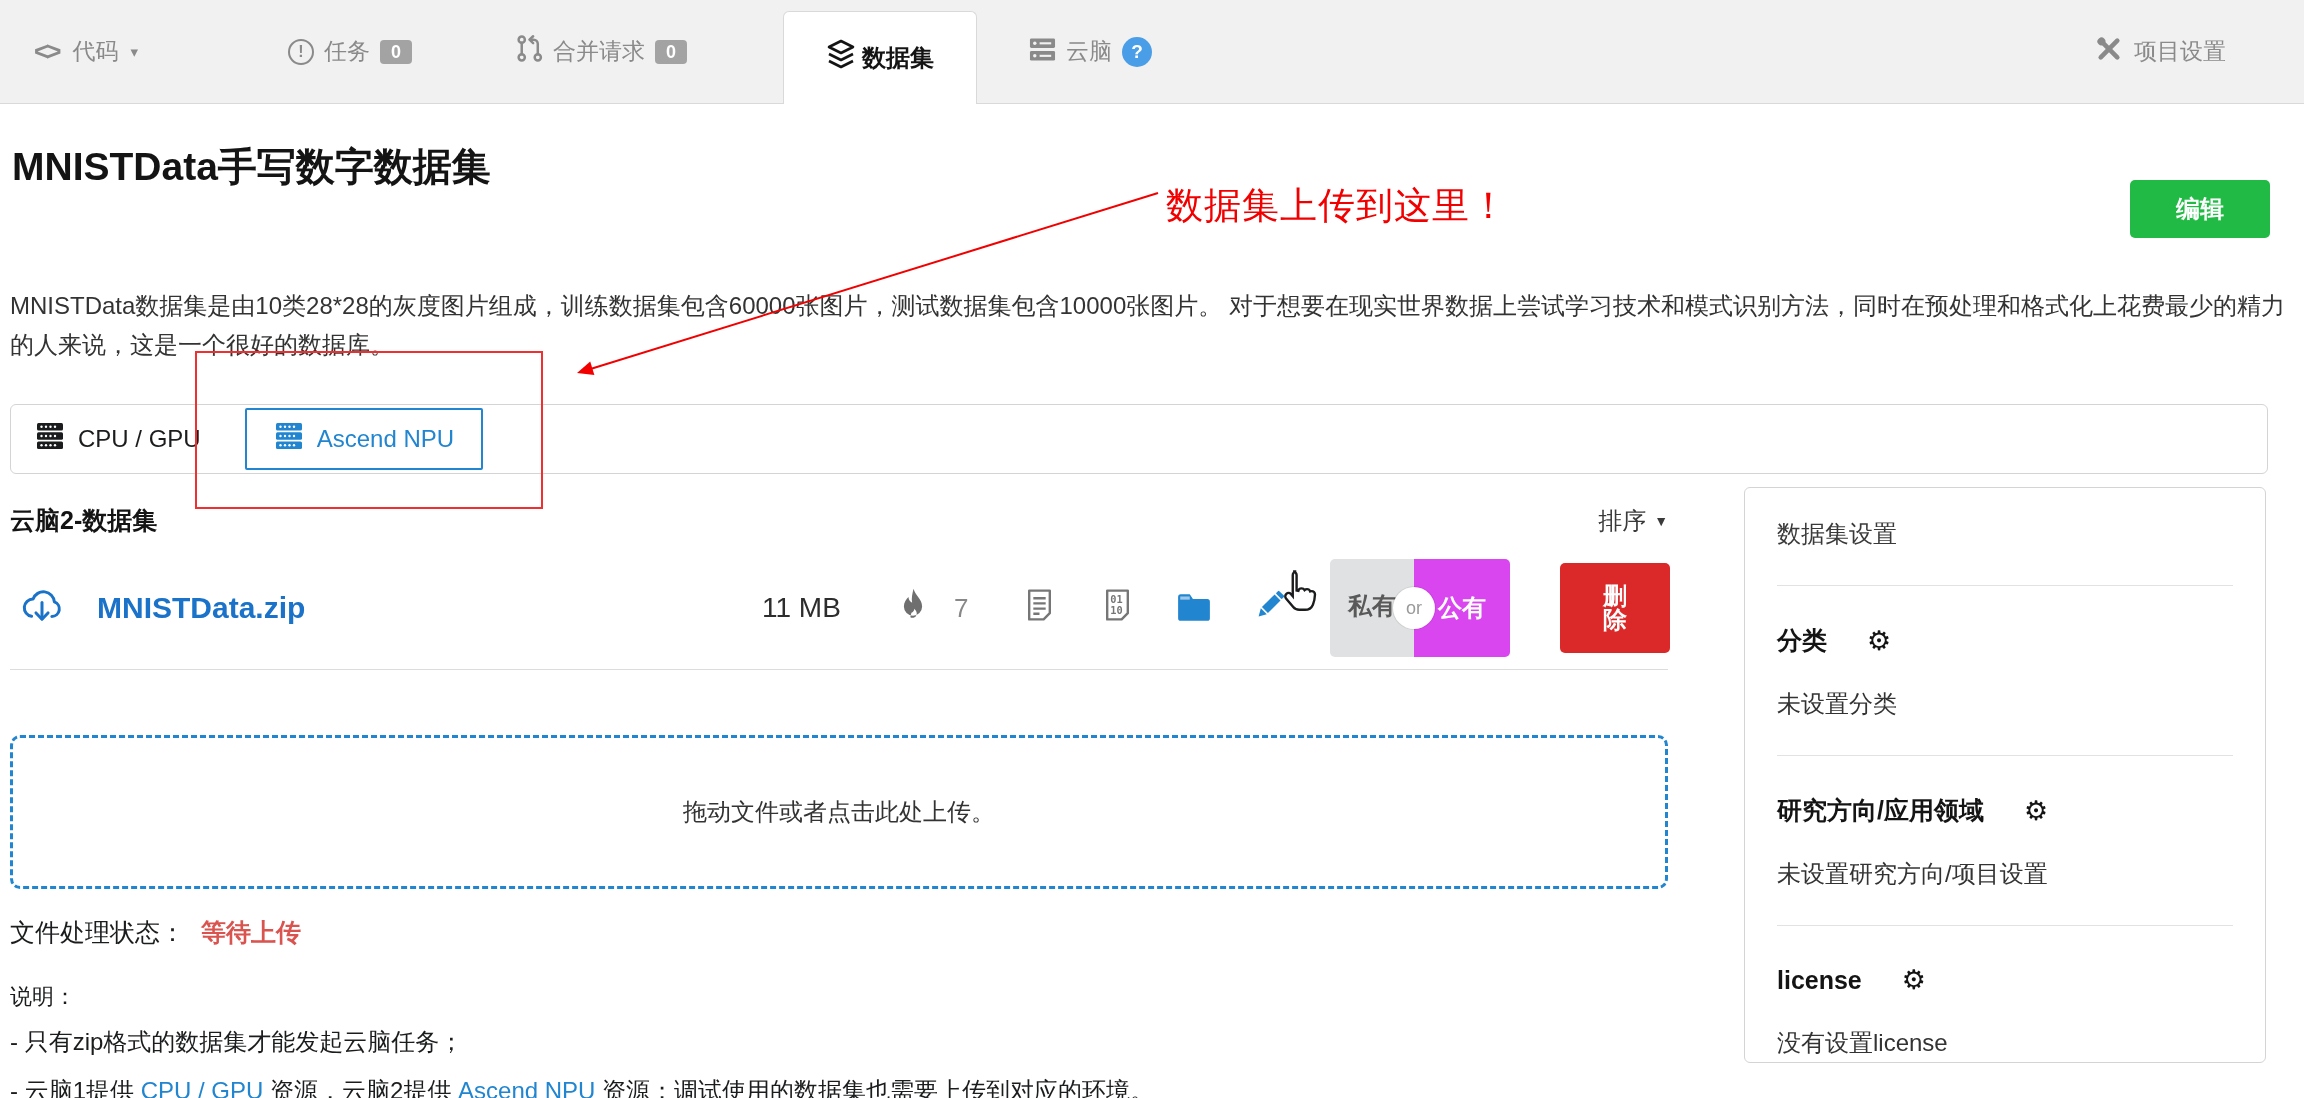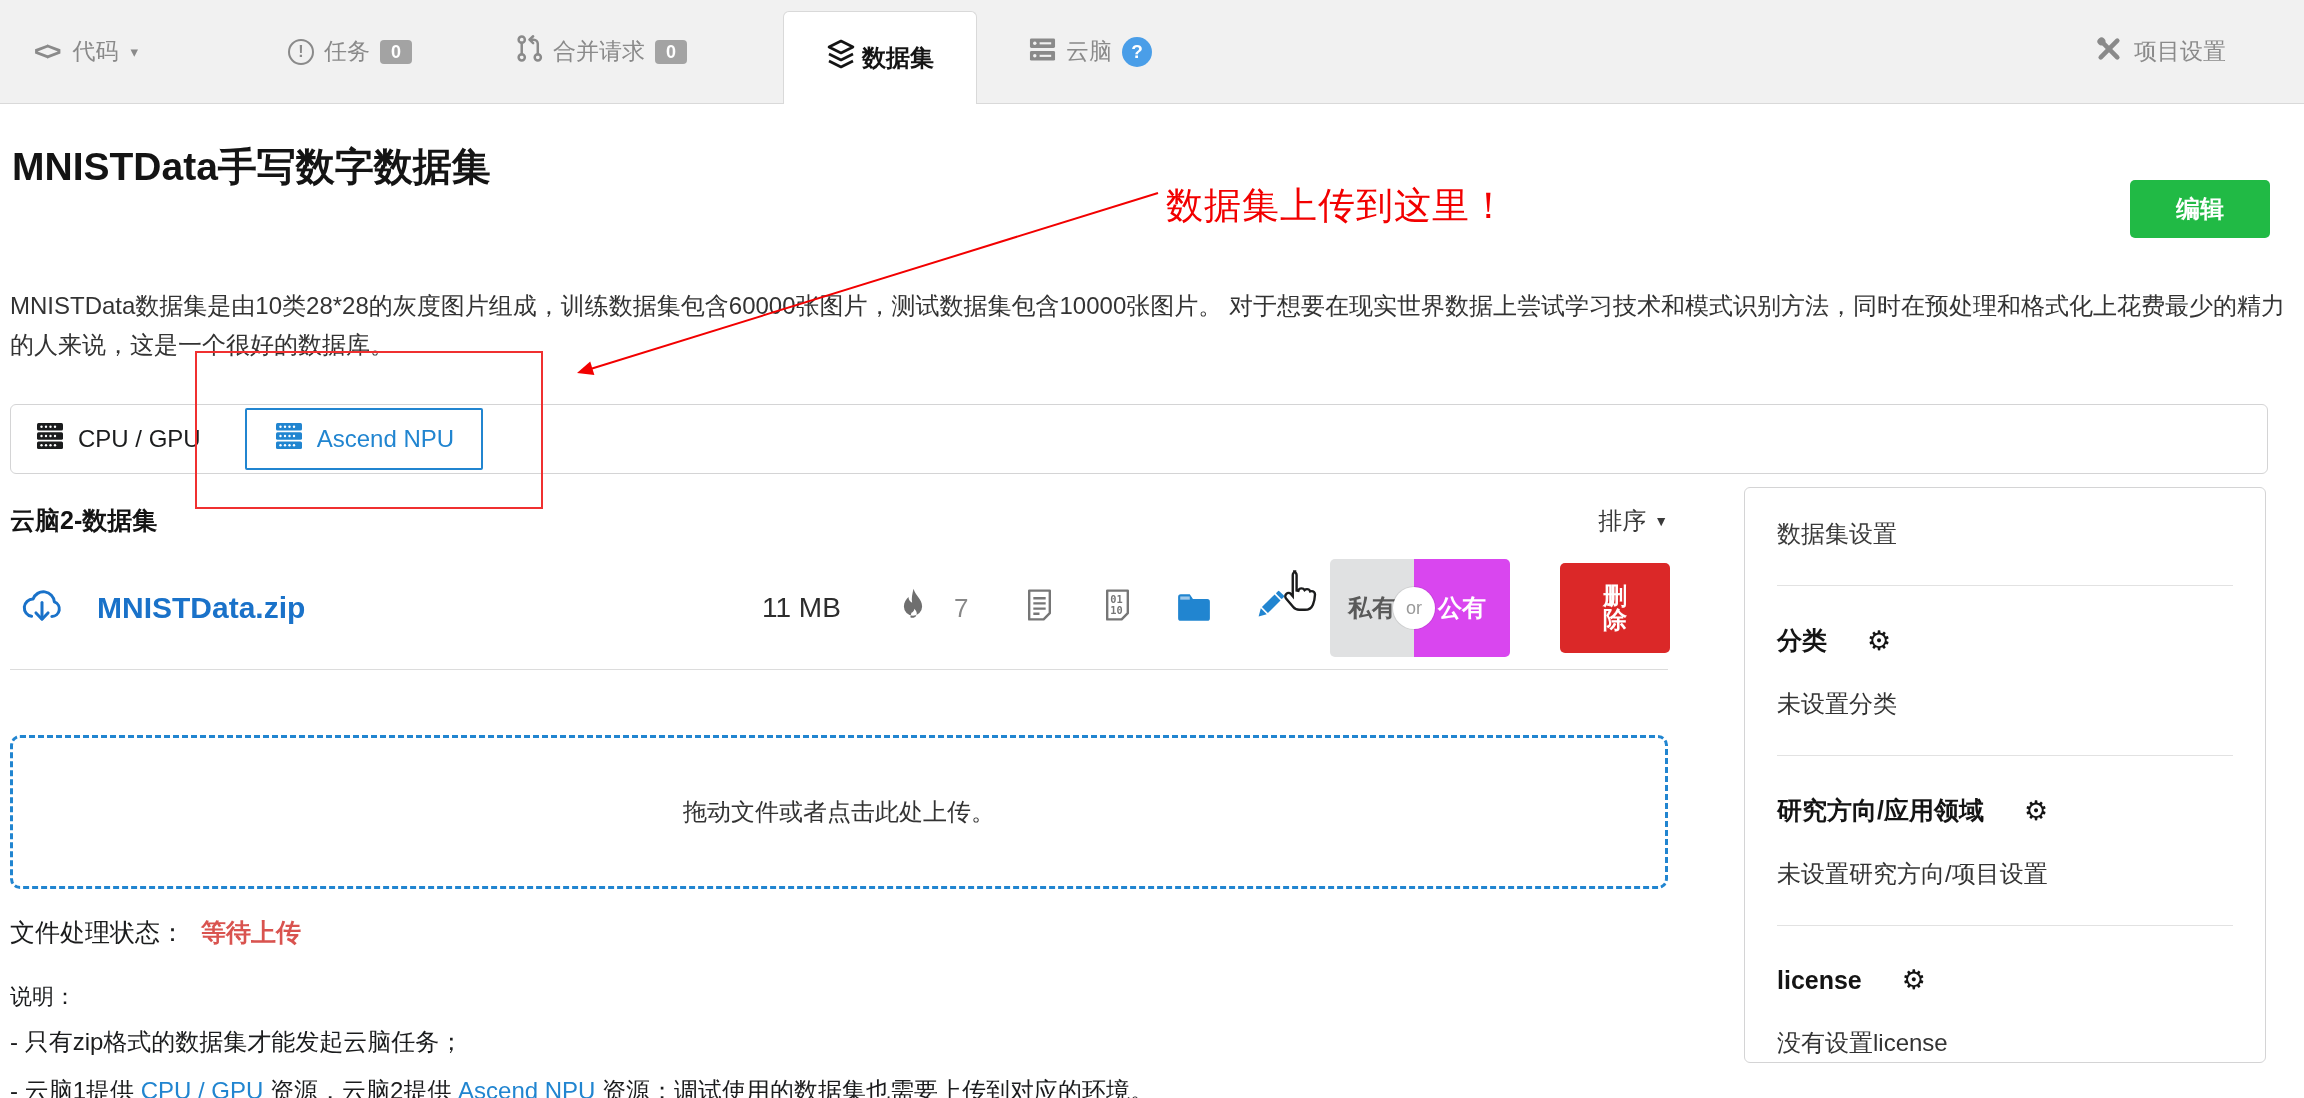--- a/index.html
+++ b/index.html
@@ -47,21 +47,21 @@
   .f-size { left:752px; font-size:28px; color:#2d2d2d; }
   .f-flame { left:888px; }
   .f-count { left:944px; font-size:26px; color:#888; }
   .f-doc { left:1014px; cursor:pointer; }
   .f-bin { left:1092px; cursor:pointer; }
   .f-folder { left:1166px; cursor:pointer; }
   .f-pencil { left:1238px; cursor:pointer; }
   .f-hand { left:1268px; top:-4px; transform:none; pointer-events:none; }
   .vis-group { left:1320px; display:flex; }
   .btn { border:none; font-family:inherit; font-size:24px; font-weight:700; cursor:pointer; line-height:1; }
-  .btn-private { background:#e0e1e2; color:#595959; padding:32px 18px; border-radius:5px 0 0 5px; }
+  .btn-private { background:#e0e1e2; color:#595959; padding:32px 18px; border-radius:5px 0 0 5px;font-family:Liberation Mono, monospace; }
   .btn-public { background:#d946ef; color:#fff; padding:37px 24px; border-radius:0 5px 5px 0; }
   .or-circle { position:absolute; left:63px; top:50%; transform:translateY(-50%); width:42px; height:42px; background:#fff; border-radius:50%; display:flex; align-items:center; justify-content:center; font-size:18px; color:#999; box-shadow:0 0 0 1px rgba(0,0,0,.08); z-index:1; }
   .btn-delete { left:1550px; background:#db2828; color:#fff; padding:21px 43px; border-radius:5px; }
 
   .file-divider { margin-top:26px; border-bottom:1px solid #dcdcdc; }
 
   .dropzone { margin-top:65px; height:154px; border:3px dashed #2185d0; border-radius:10px; display:flex; align-items:center; justify-content:center; font-size:24px; color:#333; cursor:pointer; }
 
   .status-line { margin-top:27px; font-size:25px; color:#1b1c1d; }
   .status-red { color:#d9534f; font-weight:700; margin-left:16px; }

